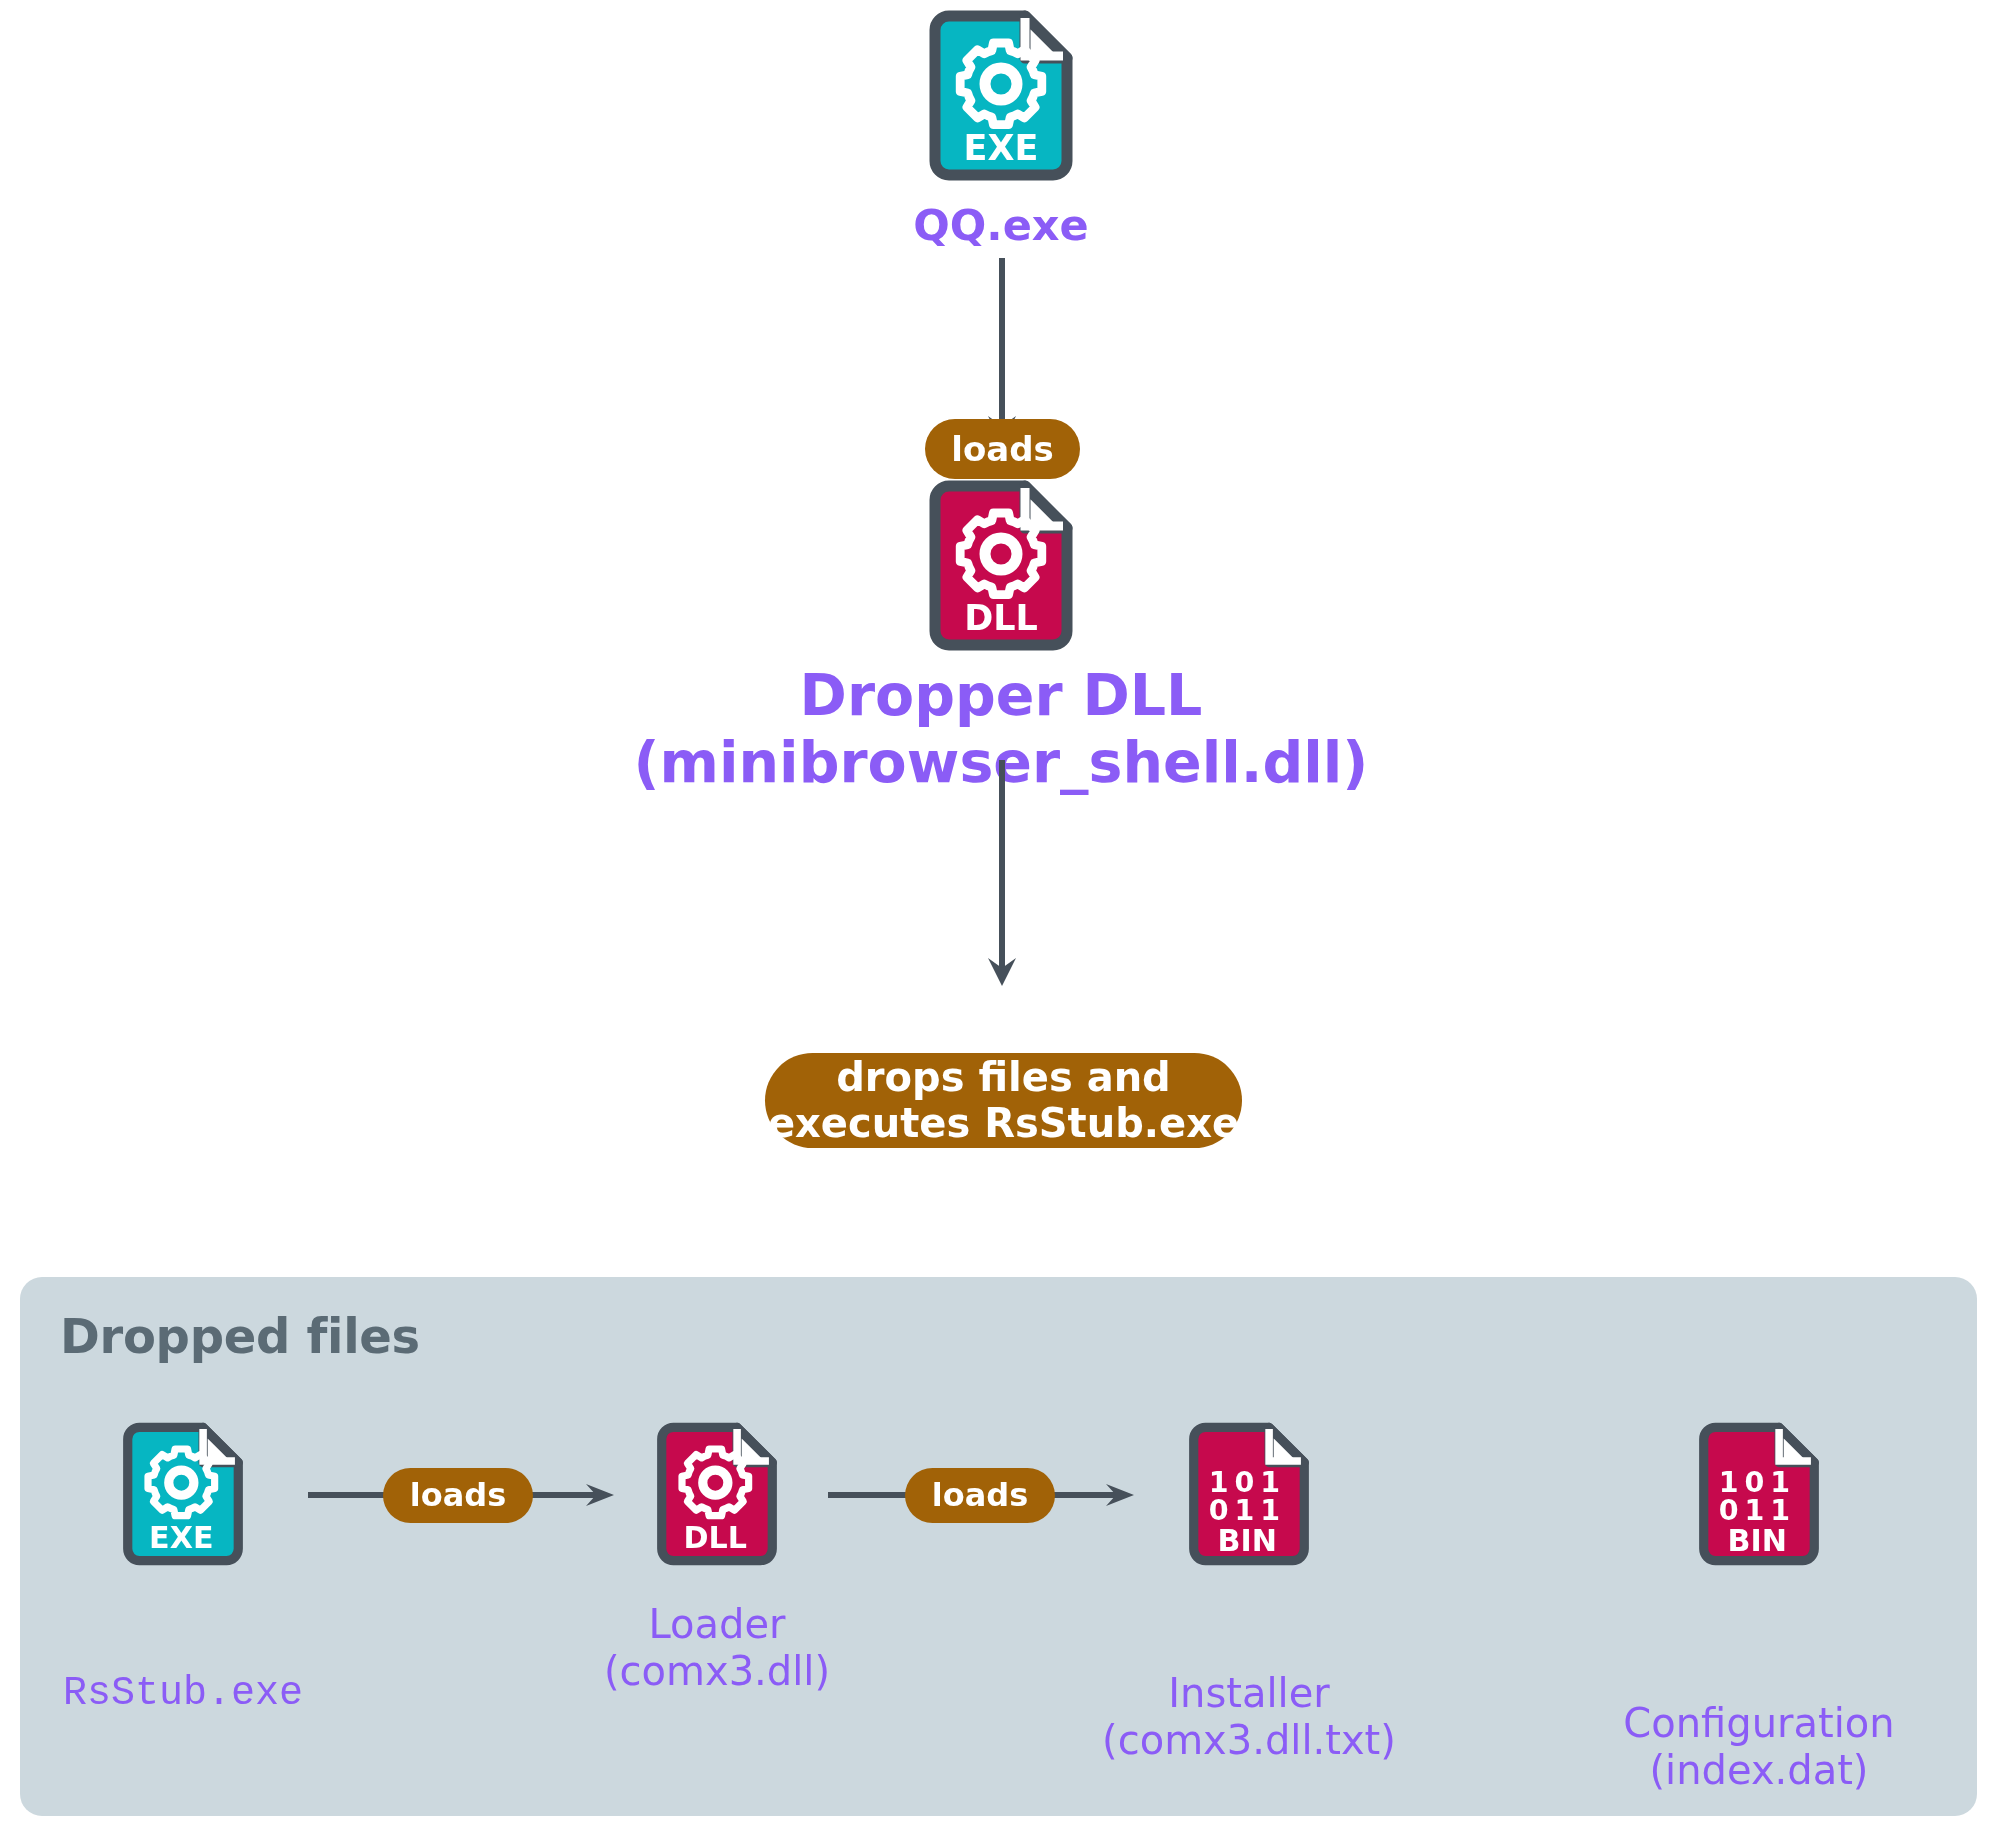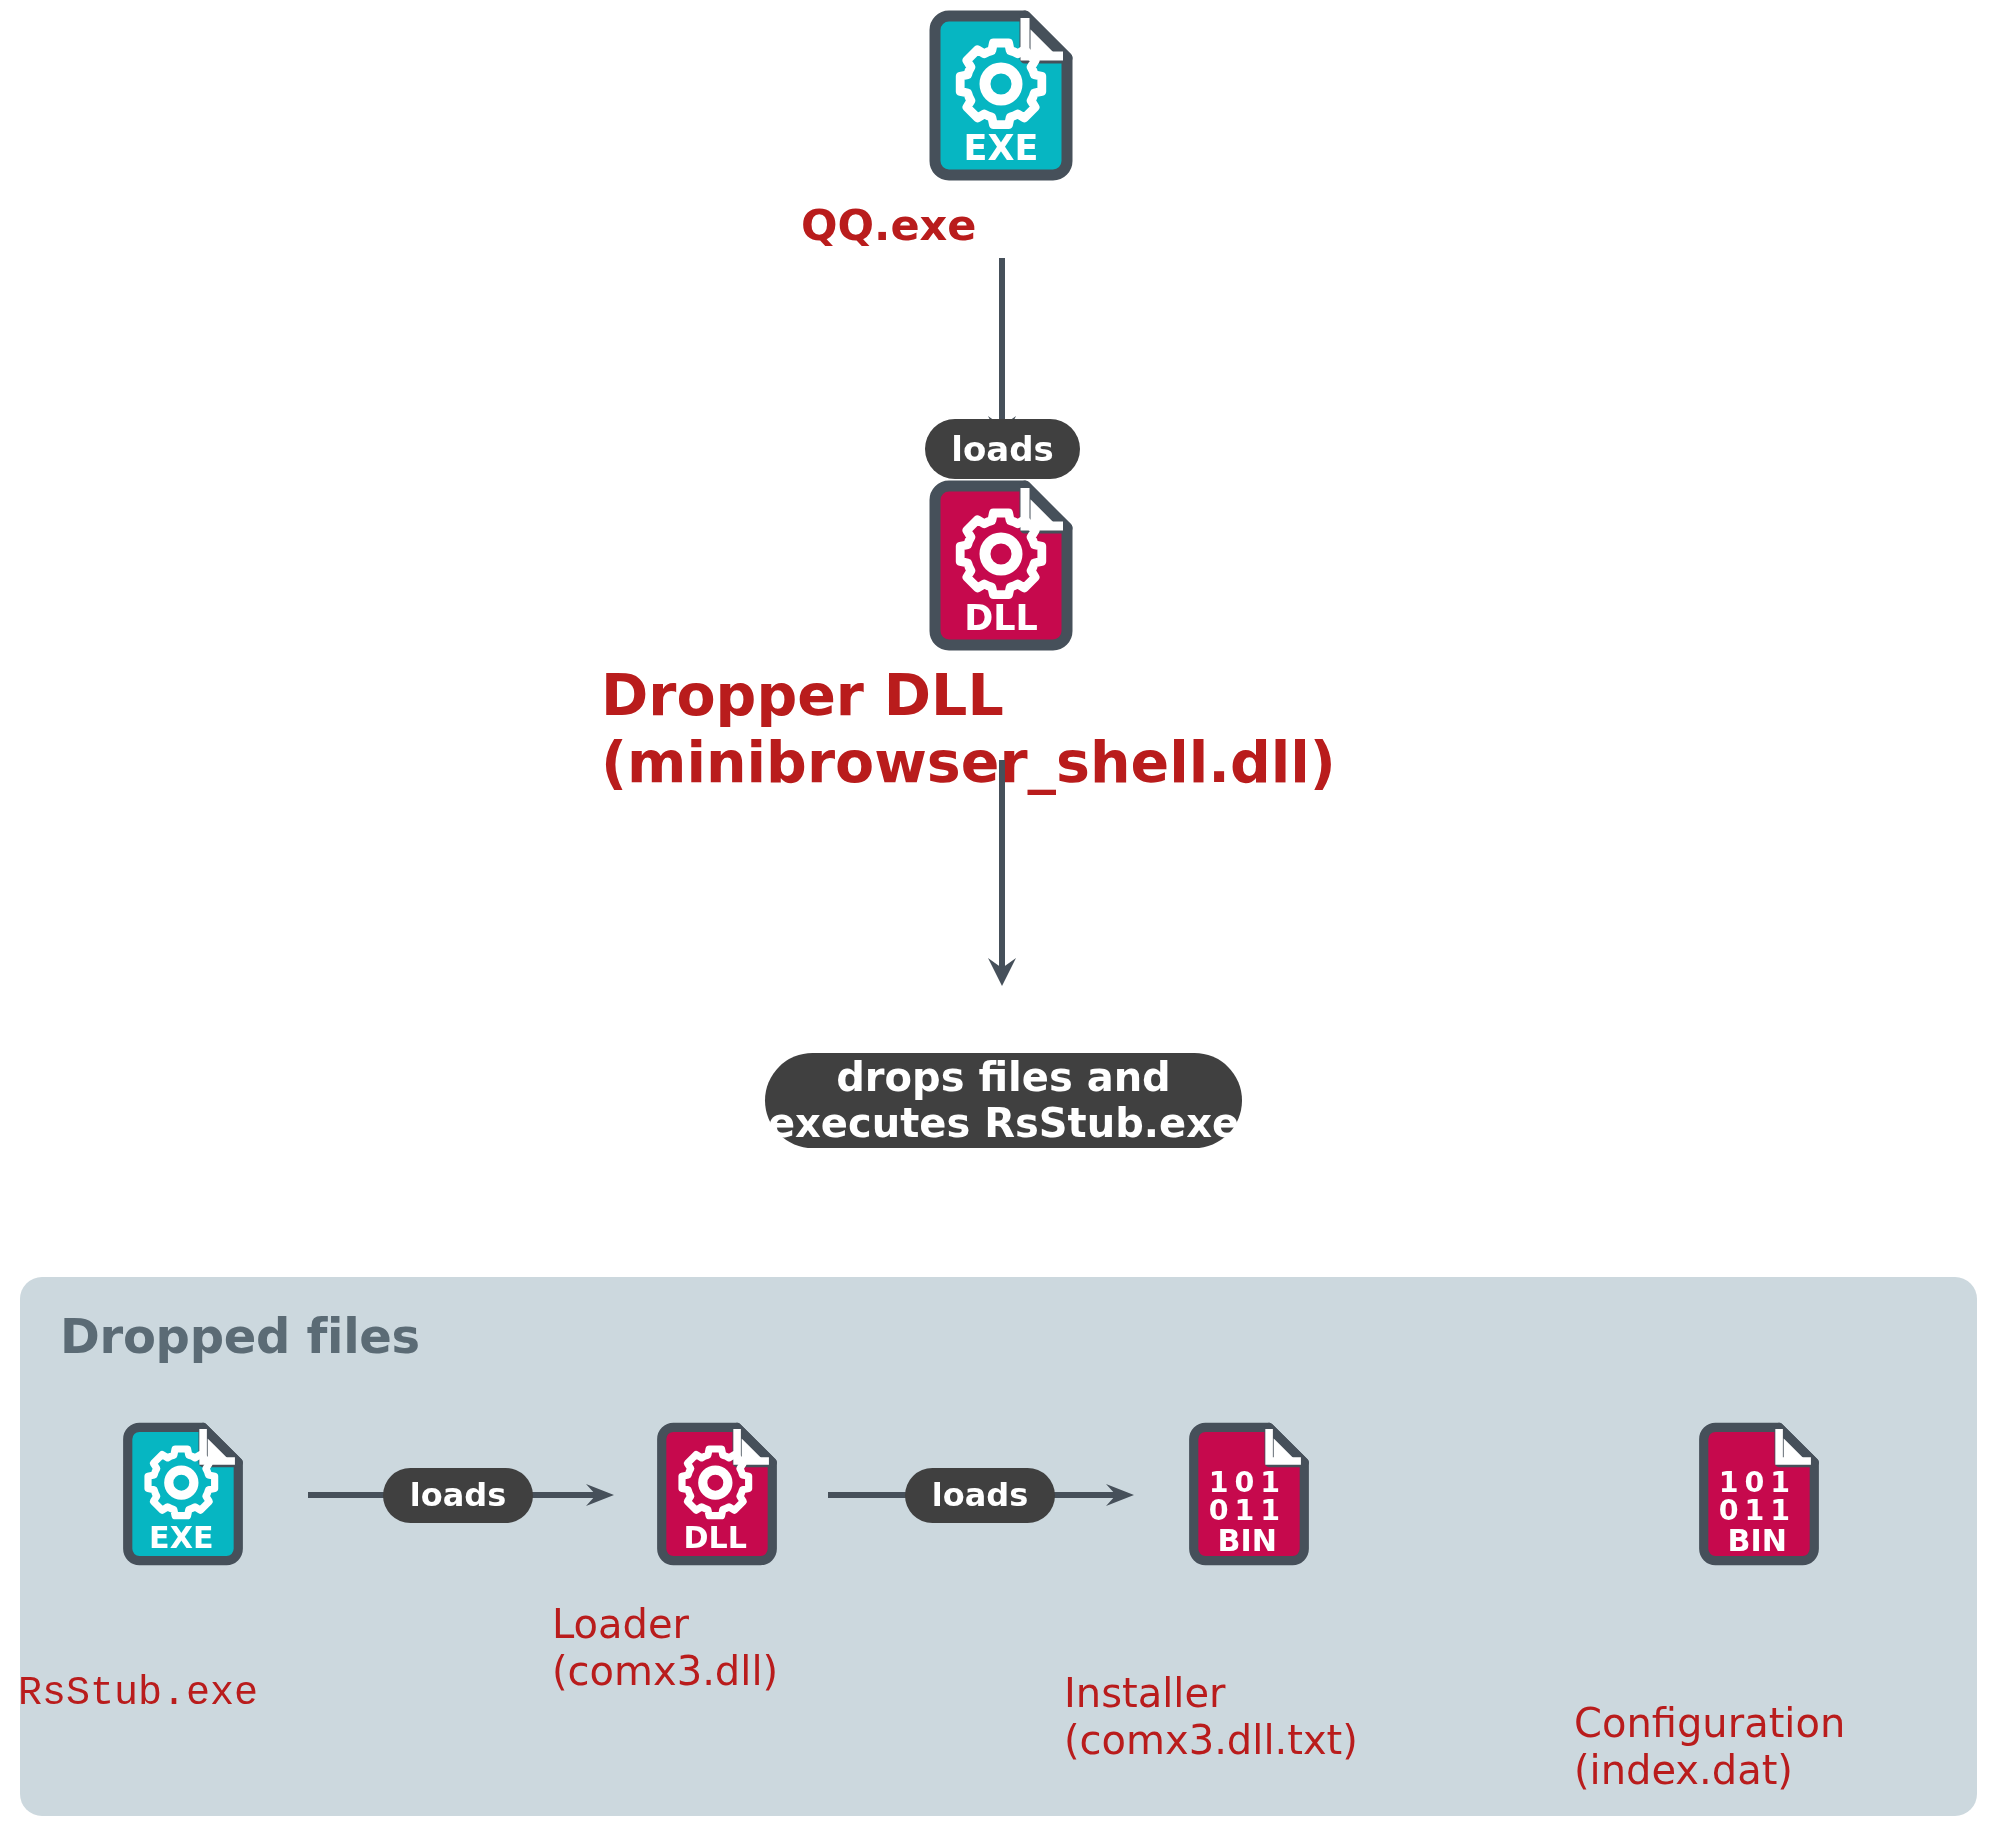--- a/index.html
+++ b/index.html
@@ -15,33 +15,34 @@
     overflow: hidden;
   }
 
   
   .file-icon { position: absolute; }
   .file-icon svg { display: block; width: 100%; height: 100%; }
 
   
   .caption {
     position: absolute;
-    color: #b91c1c;
+    text-align: center;
+    color: #8b5cf6;
     font-weight: 600;
     line-height: 1.18;
     white-space: pre-line;
   }
   .caption-top   { font-size: 43px; }
   .caption-mid   { font-size: 57px; }
   .caption-small { font-size: 40px; font-weight: 500; }
 
   
   .pill {
     position: absolute;
-    background: #404040;
+    background: #a16207;
     color: #ffffff;
     border-radius: 999px;
     display: flex;
     align-items: center;
     justify-content: center;
     text-align: center;
     font-weight: 700;
     line-height: 1.14;
     white-space: pre-line;
     box-sizing: border-box;

